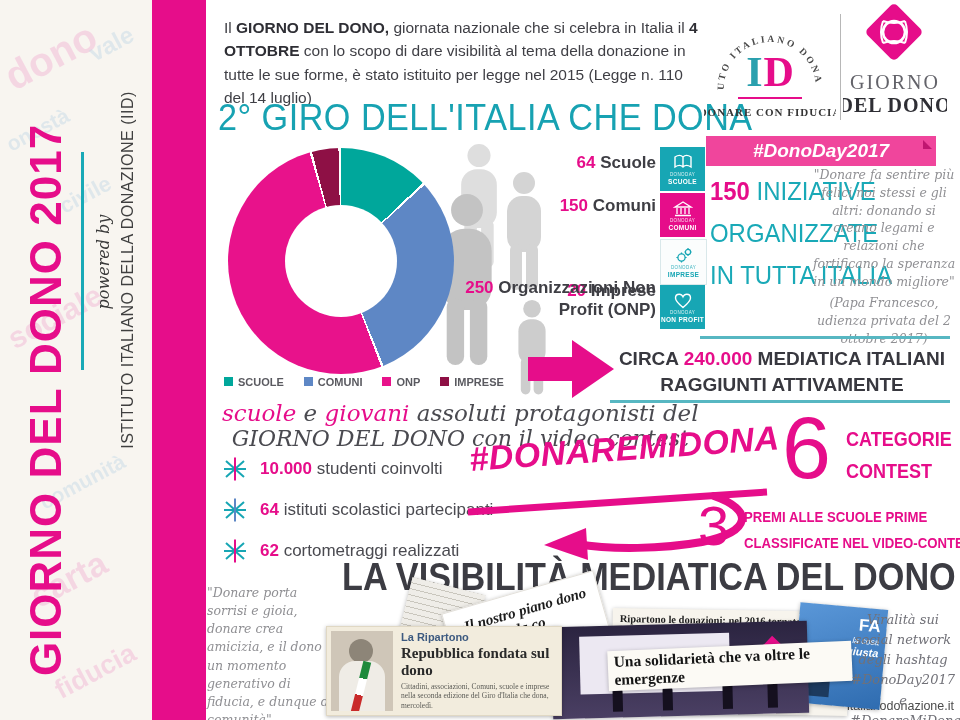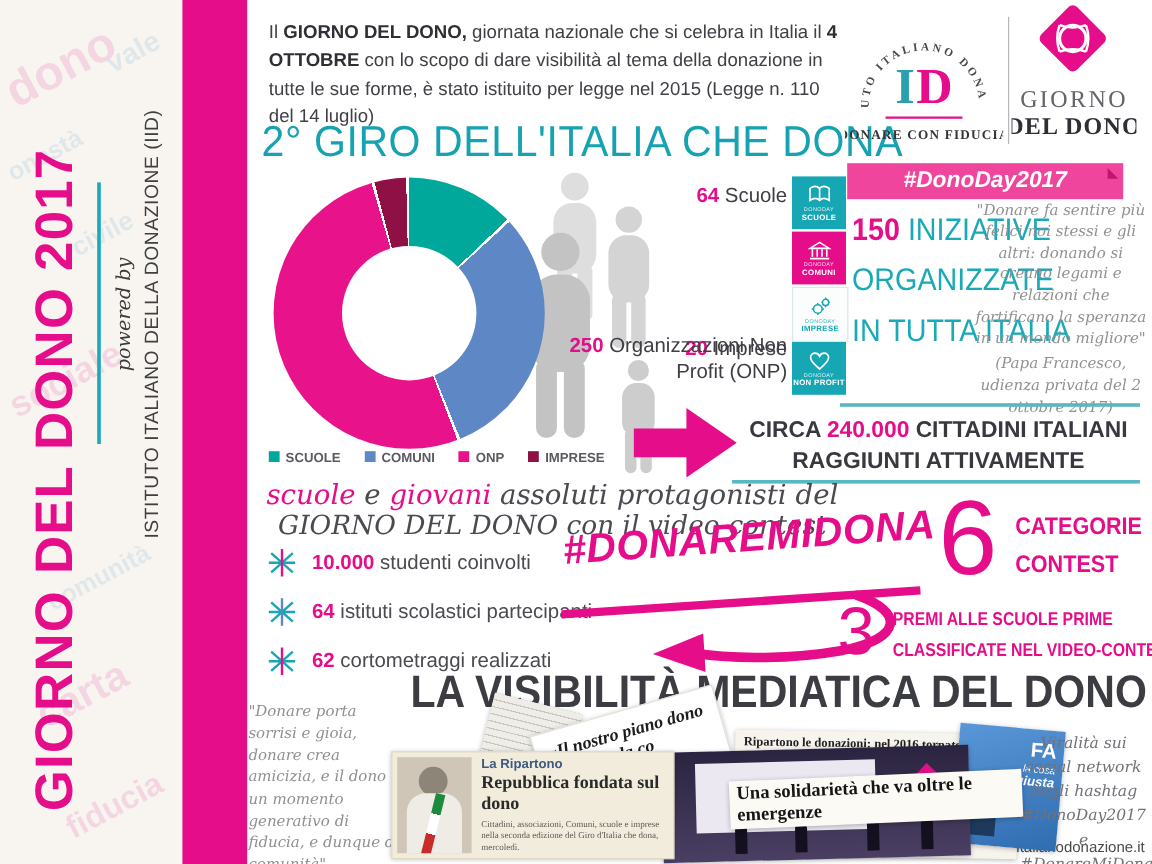--- a/index.html
+++ b/index.html
@@ -26,21 +26,21 @@
           align-items:center;justify-content:center;}
   .ribbon span{color:#fff;font-weight:800;font-style:italic;font-size:19px;}
   .ribbon::after{content:"";position:absolute;right:4px;top:4px;width:0;height:0;
           border-left:9px solid #c01570;border-top:9px solid transparent;}
   
   .donut{left:228px;top:148px;width:226px;height:226px;border-radius:50%;}
   .donut-hole{position:absolute;left:57px;top:57px;width:112px;height:112px;border-radius:50%;background:#fff;}
   .legend{left:224px;top:376px;display:flex;gap:20px;font-size:11px;font-weight:700;color:#5a5a60;}
   .legend .sw{display:inline-block;width:9px;height:9px;margin-right:5px;}
   
-  .stat-row{left:438px;width:218px;text-align:right;font-size:17px;color:#3e3e44;line-height:1.3;}
+  .stat-row{left:438px;width:218px;text-align:right;font-size:17px;color:#3e3e44;line-height:1.3;font-weight:bold;}
   .stat-row b{color:#e60d8a;}
   .badge{left:660px;width:45px;height:44px;display:flex;flex-direction:column;align-items:center;
          justify-content:center;gap:1px;text-align:center;}
   .badge-teal{background:#17a6b4;color:#fff;}
   .badge-pink{background:#e60d8a;color:#fff;}
   .badge-white{background:#fbfdfd;color:#17a6b4;border:1px solid #d9e8ea;}
   .b-prog{font-size:4.5px;letter-spacing:.4px;opacity:.85;}
   .b-label{font-size:6.5px;font-weight:800;letter-spacing:.3px;}
   .iniz{left:710px;top:170px;width:160px;font-size:26px;line-height:1.62;color:#19a9b7;
         transform:scaleX(.92);transform-origin:left top;white-space:nowrap;}
@@ -174,20 +174,21 @@
     <div class="donut-hole"></div>
   </div>
   <div class="abs legend">
     <span><span class="sw" style="background: rgb(0, 167, 155);"></span><span>SCUOLE</span></span>
     <span><span class="sw" style="background: rgb(94, 135, 197);"></span><span>COMUNI</span></span>
     <span><span class="sw" style="background: rgb(232, 18, 139);"></span><span>ONP</span></span>
     <span><span class="sw" style="background: rgb(142, 16, 69);"></span><span>IMPRESE</span></span>
   </div>
 
   <div class="abs stat-row" style="top:152px;"><b>64</b><span> Scuole</span></div>
+  <div class="abs stat-row" style="top:195px;"><b>150</b><span> Comuni</span></div>
   <div class="abs stat-row" style="top:238px;margin-top:42px;"><b>20</b><span> Imprese</span></div>
   <div class="abs stat-row" style="top:277px;"><b>250</b><span> Organizzazioni Non Profit (ONP)</span></div>
 
   <div class="abs badge badge-teal" style="top:147px;">
     <svg width="20" height="17" viewBox="0 0 20 17">
         <path d="M2,3 C5,1 8,1 10,3 C12,1 15,1 18,3 V13 C15,11 12,11 10,13 C8,11 5,11 2,13 Z M10,3 V13" fill="none" stroke="#fff" stroke-width="1.4"></path>
       </svg>
     <span class="b-prog">DONODAY</span>
     <span class="b-label">SCUOLE</span>
   </div>
@@ -226,21 +227,21 @@
     <div style="margin-top:4px;">(Papa Francesco, udienza privata del 2 ottobre 2017)</div>
   </div>
 
   <div class="abs tealline" style="left:700px;top:336px;width:250px;"></div>
 
   <svg class="abs" style="left:528px;top:340px;" width="86" height="58" viewBox="0 0 86 58">
     <polygon points="0,17 44,17 44,0 86,29 44,58 44,41 0,41" fill="#e60d8a"></polygon>
   </svg>
 
   <div class="abs reach">
-    <div><span>CIRCA </span><b>240.000</b><span> CITTADINI ITALIANI</span></div>
+    <div><span>CIRCA </span><b>240.000</b><span> MEDIATICA ITALIANI</span></div>
     <div>RAGGIUNTI ATTIVAMENTE</div>
   </div>
   <div class="abs tealline" style="left:610px;top:400px;width:340px;"></div>
 
   <div class="abs contest-intro">
     <div class="ci-1"><span class="pk">scuole</span><span> e </span><span class="pk">giovani</span><span> assoluti protagonisti del</span></div>
     <div class="ci-2">GIORNO DEL DONO con il video-contest</div>
   </div>
 
   <div class="abs bullet" style="top:456px;">

